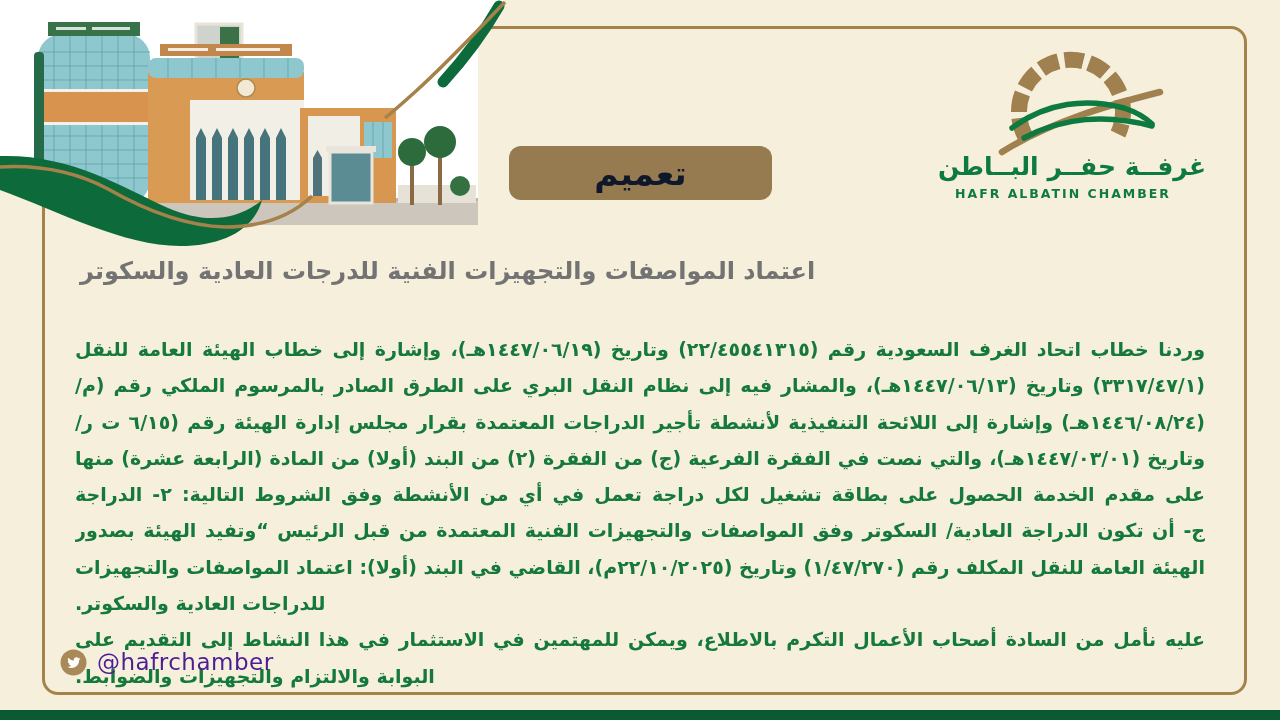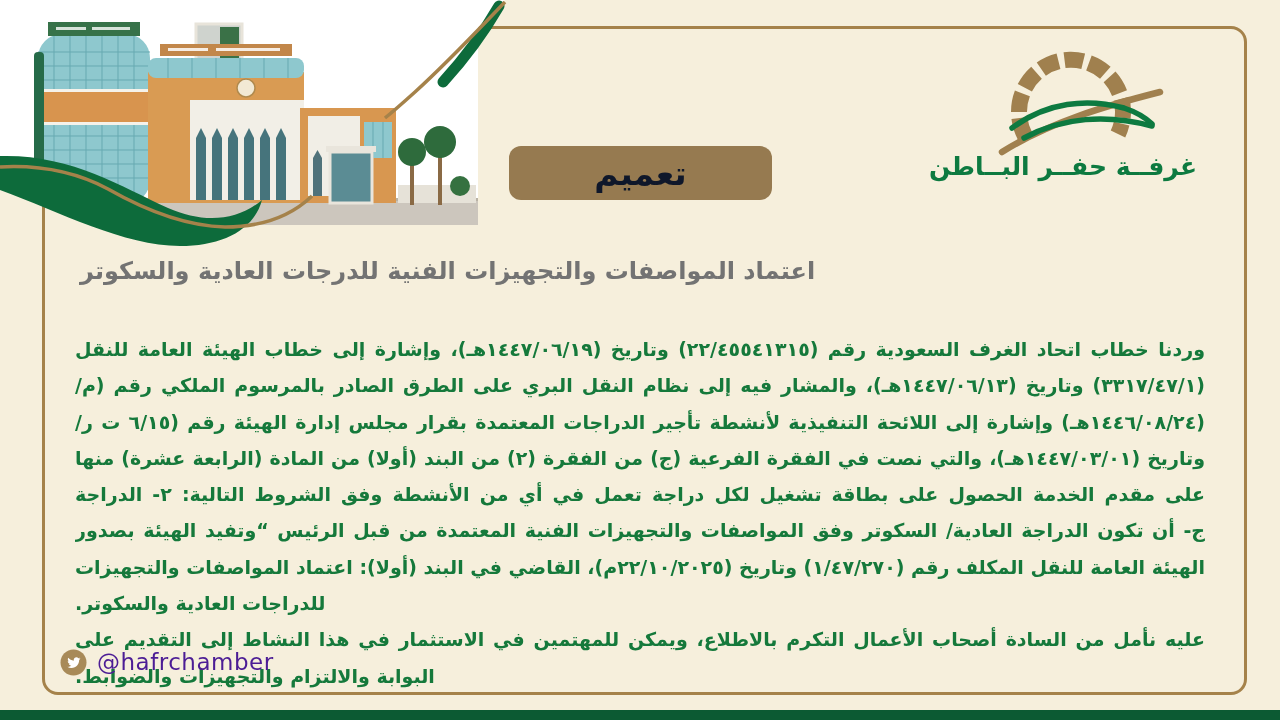--- a/index.html
+++ b/index.html
@@ -8,21 +8,21 @@
 
   
   #frame{position:absolute;left:42px;top:26px;width:1199px;height:663px;
          border:3px solid #a5824a;border-radius:16px;z-index:1;}
 
   
   #art{position:absolute;left:0;top:0;z-index:2;}
 
   
   #logo{position:absolute;right:60px;top:34px;width:300px;height:185px;z-index:3;}
-  #logo .ar{position:absolute;left:0;right:14px;top:118px;text-align:center;
+  #logo .ar{position:absolute;left:0;right:14px;top:118px;text-align:right;
             color:#0d7a40;font-weight:bold;font-size:25px;direction:rtl;}
   #logo .en{position:absolute;left:0;right:14px;top:152px;text-align:center;
             color:#0d7a40;font-weight:bold;font-size:12.5px;letter-spacing:2px;}
 
   
   #stamp{position:absolute;left:509px;top:146px;width:263px;height:54px;z-index:3;
          background:#967a50;border-radius:12px;color:#0f172a;font-weight:bold;
          font-size:33px;display:flex;align-items:center;justify-content:center;direction:rtl;}
 
   
@@ -154,20 +154,21 @@
     <svg width="300" height="185" viewBox="0 0 300 185">
 
       <path d="M105,102 A52,52 0 1 1 198,100" fill="none" stroke="#a0804e" stroke-width="16" stroke-dasharray="19 6"></path>
 
       <path d="M82,118 C130,88 185,72 240,58" fill="none" stroke="#a0804e" stroke-width="6.5" stroke-linecap="round"></path>
 
       <path d="M92,94 C127,68 167,64 204,74 C216,78 225,83 232,90" fill="none" stroke="#0d7a40" stroke-width="5.5" stroke-linecap="round"></path>
       <path d="M104,104 C142,83 187,80 232,92" fill="none" stroke="#0d7a40" stroke-width="5.5" stroke-linecap="round"></path>
     </svg>
     <div class="ar">غرفــة حفــر البــاطن</div>
+    <div class="en">HAFR ALBATIN CHAMBER</div>
   </div>
 
   <div id="stamp">تعميم</div>
 
   <div id="title">اعتماد المواصفات والتجهيزات الفنية للدرجات العادية والسكوتر</div>
 
   <div id="bodytext">
       <div class="bline justify">وردنا خطاب اتحاد الغرف السعودية رقم (٢٢/٤٥٥٤١٣١٥) وتاريخ (١٤٤٧/٠٦/١٩هـ)، وإشارة إلى خطاب الهيئة العامة للنقل رقم</div>
       <div class="bline justify">(٣٣١٧/٤٧/١) وتاريخ (١٤٤٧/٠٦/١٣هـ)، والمشار فيه إلى نظام النقل البري على الطرق الصادر بالمرسوم الملكي رقم (م/١٨٨) وتاريخ</div>
       <div class="bline justify">(١٤٤٦/٠٨/٢٤هـ) وإشارة إلى اللائحة التنفيذية لأنشطة تأجير الدراجات المعتمدة بقرار مجلس إدارة الهيئة رقم (٦/١٥ ت ر/٤/٢٠٢٥)</div>

